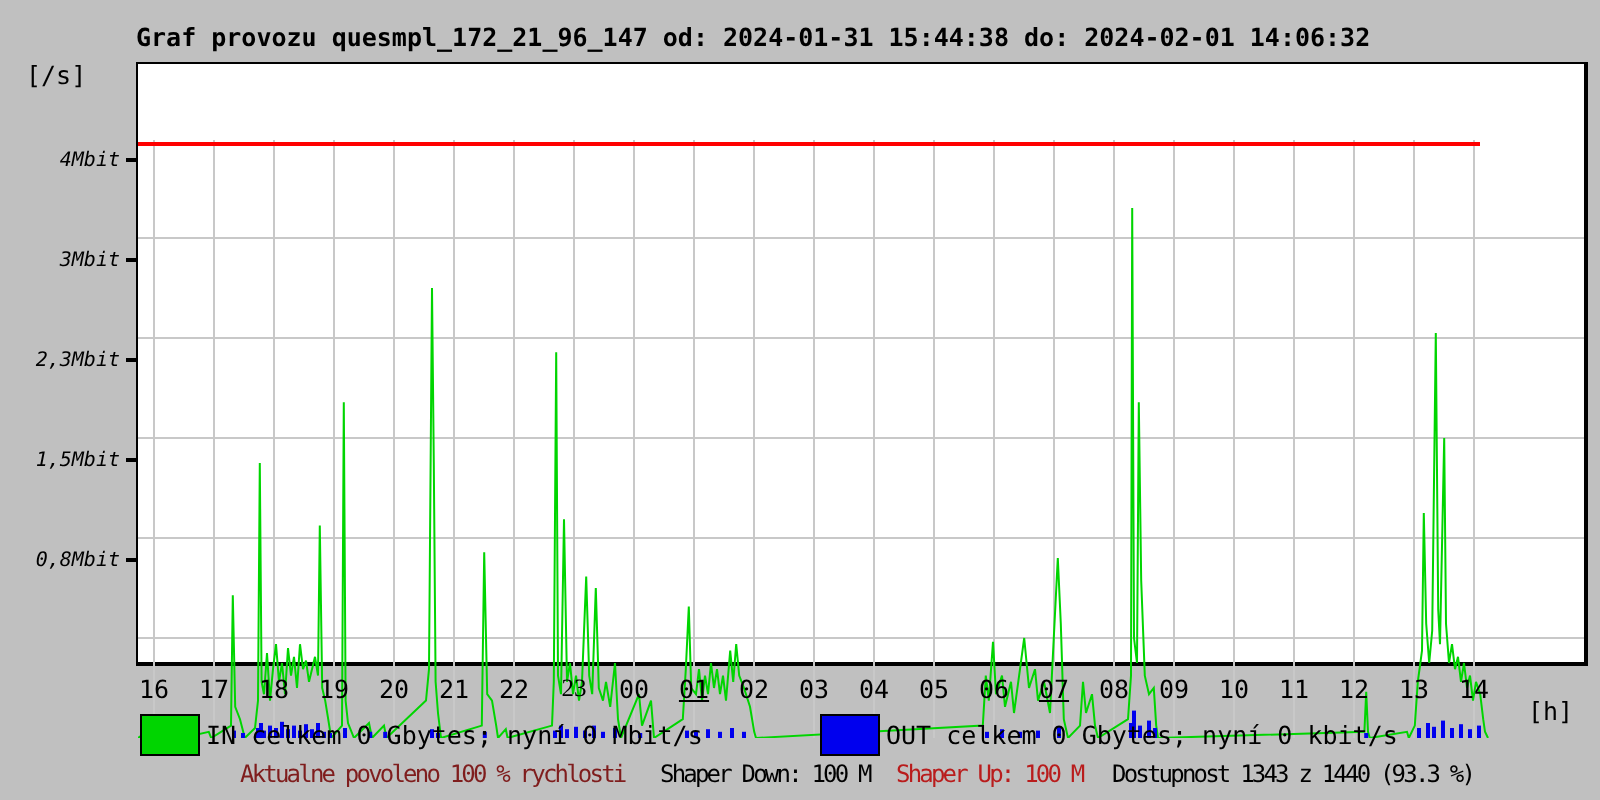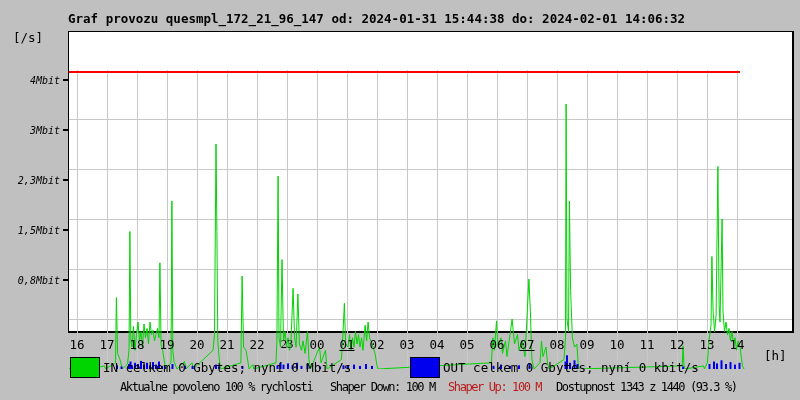--- a/index.html
+++ b/index.html
@@ -124,21 +124,21 @@
     </svg>
 </div>
 
 <div id="xunit" class="abs">[h]</div>
 
 <div id="swatch-in" class="abs swatch" style="left: 70px; background: rgb(0, 213, 0);"></div>
 <div class="abs legend-text" style="left:103px;">IN celkem 0 Gbytes; nyní 0 Mbit/s</div>
 <div id="swatch-out" class="abs swatch" style="left: 410px; background: rgb(0, 0, 238);"></div>
 <div class="abs legend-text" style="left:443px;">OUT celkem 0 Gbytes; nyní 0 kbit/s</div>
 
-<div id="st-allowed" class="abs status-text" style="left: 120px; color: #000000;">Aktualne povoleno 100 % rychlosti</div>
+<div id="st-allowed" class="abs status-text" style="left: 120px; color: #7f1d1d;">Aktualne povoleno 100 % rychlosti</div>
 <div class="abs status-text" style="left:330px;text-align:center;">Shaper Down: 100 M</div>
 <div id="st-up" class="abs status-text" style="left: 448px; color: #b91c1c;">Shaper Up: 100 M</div>
 <div class="abs status-text" style="left:556px;">Dostupnost 1343 z 1440 (93.3 %)</div>
 
 <div class="abs ylabel" style="left: 0px; top: 74px;">4Mbit</div>
 <div class="abs ytick" style="left: 63px; top: 79px;"></div>
 <div class="abs ylabel" style="left: 0px; top: 124px;">3Mbit</div>
 <div class="abs ytick" style="left: 63px; top: 129px;"></div>
 <div class="abs ylabel" style="left: 0px; top: 174px;">2,3Mbit</div>
 <div class="abs ytick" style="left: 63px; top: 179px;"></div>

